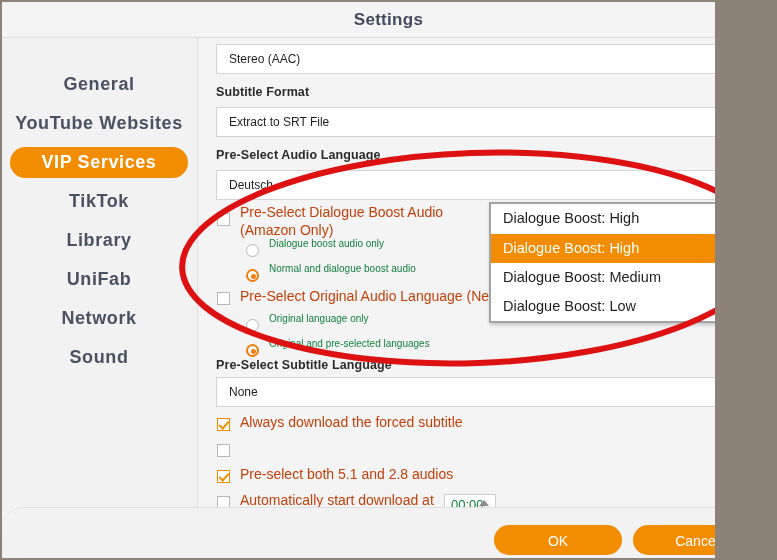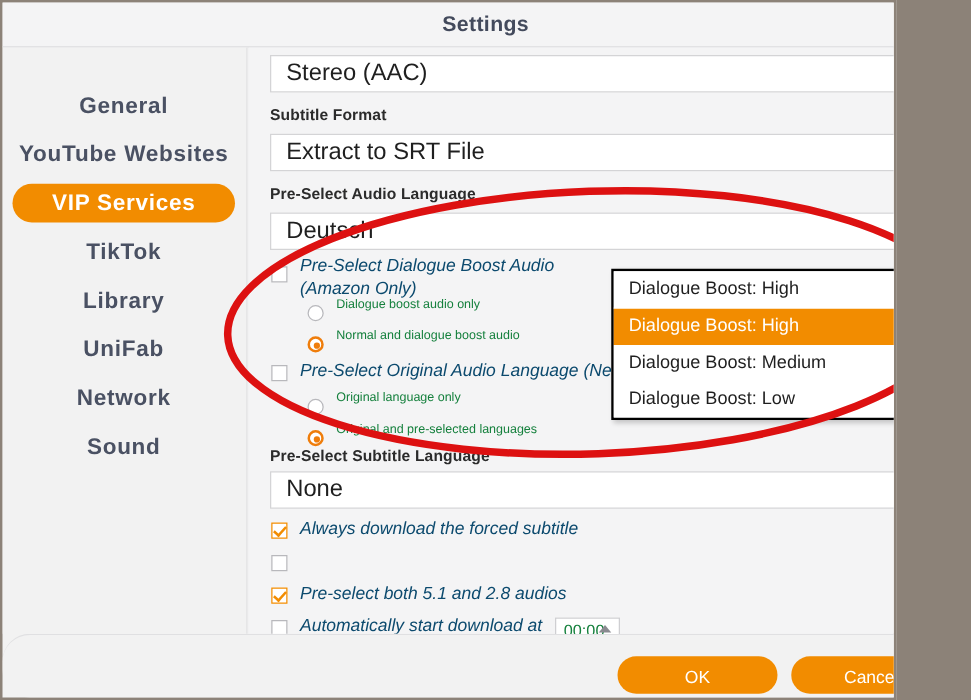--- a/index.html
+++ b/index.html
@@ -95,21 +95,21 @@
     position: absolute;
     height: 30px;
     background: #ffffff;
     border: 1px solid #d4d4d6;
     cursor: pointer;
   }
   .combo .ctext {
     position: absolute;
     left: 12px; top: 0;
     line-height: 28px;
-    font-size: 19px;
+    font-size: 12px;
     color: #1f1f1f;
   }
   .combo .carrow {
     position: absolute;
     right: 11px; top: 12px;
     width: 0; height: 0;
     border-left: 5px solid transparent;
     border-right: 5px solid transparent;
     border-top: 5px solid #7d7f95;
   }
@@ -130,23 +130,22 @@
     position: absolute;
     left: 3px; top: 0px;
     width: 4px; height: 8px;
     border: solid #f28c00;
     border-width: 0 2px 2px 0;
     transform: rotate(42deg);
   }
   .cbox-label {
     position: absolute;
     font-size: 14px;
-    color: #0c4a6e;
+    color: #c2410c;
     white-space: nowrap;
-    font-style: italic;
   }
 
   
   .radio {
     position: absolute;
     width: 13px; height: 13px;
     border-radius: 50%;
     border: 1.5px solid #b8b8bc;
     background: #ffffff;
     cursor: pointer;
@@ -174,23 +173,23 @@
     left: 752px; top: 85px;
     width: 7px; height: 100px;
     background: #c2c2cc;
     border-radius: 4px;
     cursor: pointer;
   }
 
   
   #dropdown {
     position: absolute;
-    left: 487px; top: 213px;
+    left: 487px; top: 200px;
     width: 252px;
-    border: 2px solid #000000;
+    border: 2px solid #a3a3a3;
     background: #ffffff;
     box-shadow: 1px 2px 4px rgba(0,0,0,0.20);
     z-index: 40;
   }
   #dd-head {
     position: relative;
     height: 30px;
     background: #ffffff;
     border-bottom: 1px solid #ffffff;
   }

